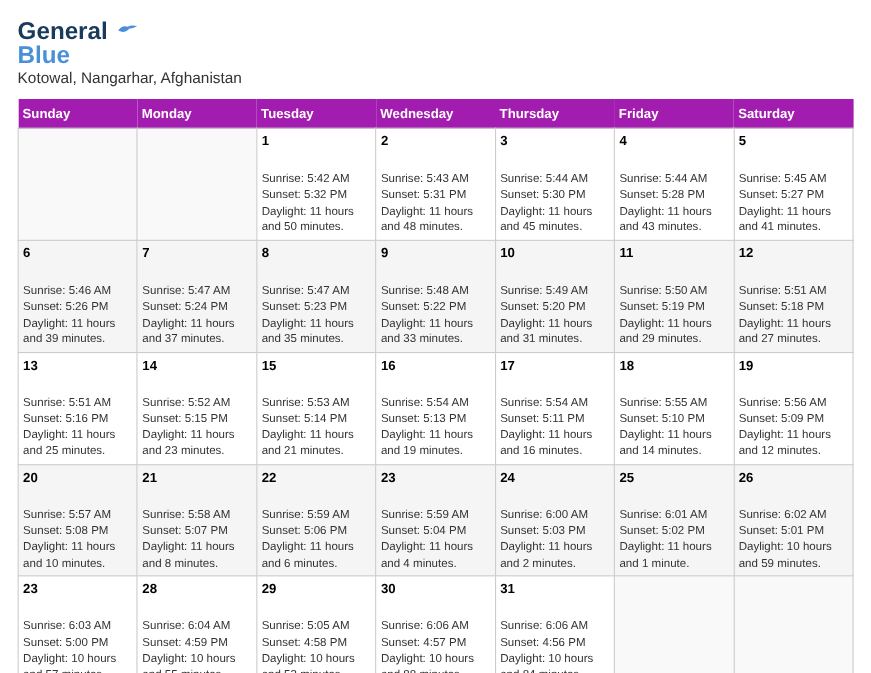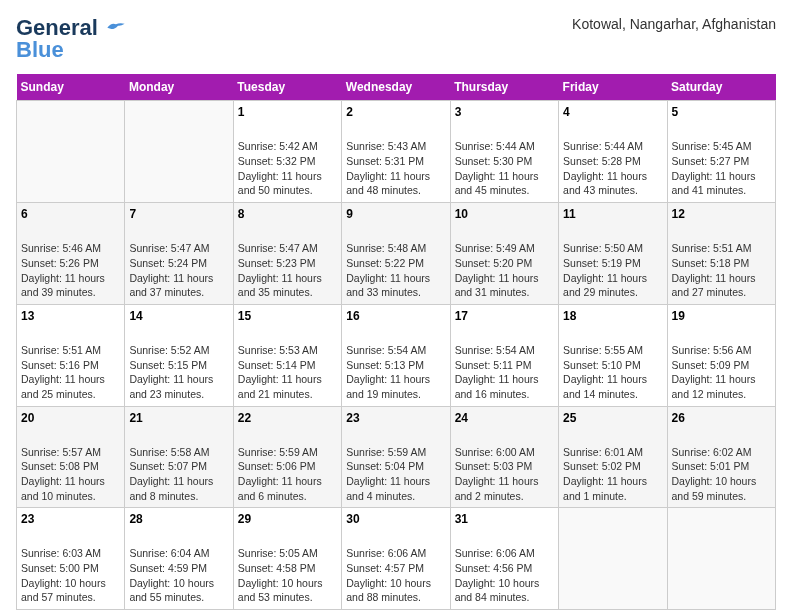--- a/index.html
+++ b/index.html
@@ -8,20 +8,21 @@
       background: #fff;
       width: 792px;
       min-height: 612px;
       padding: 16px;
     }
     .header {
       display: flex;
       justify-content: space-between;
       align-items: flex-start;
       margin-bottom: 12px;
+      flex-direction: column;
     }
     .logo {
       display: flex;
       flex-direction: column;
       align-items: flex-start;
     }
     .logo-bird {
       width: 20px;
       height: 14px;
       margin-left: 48px;

